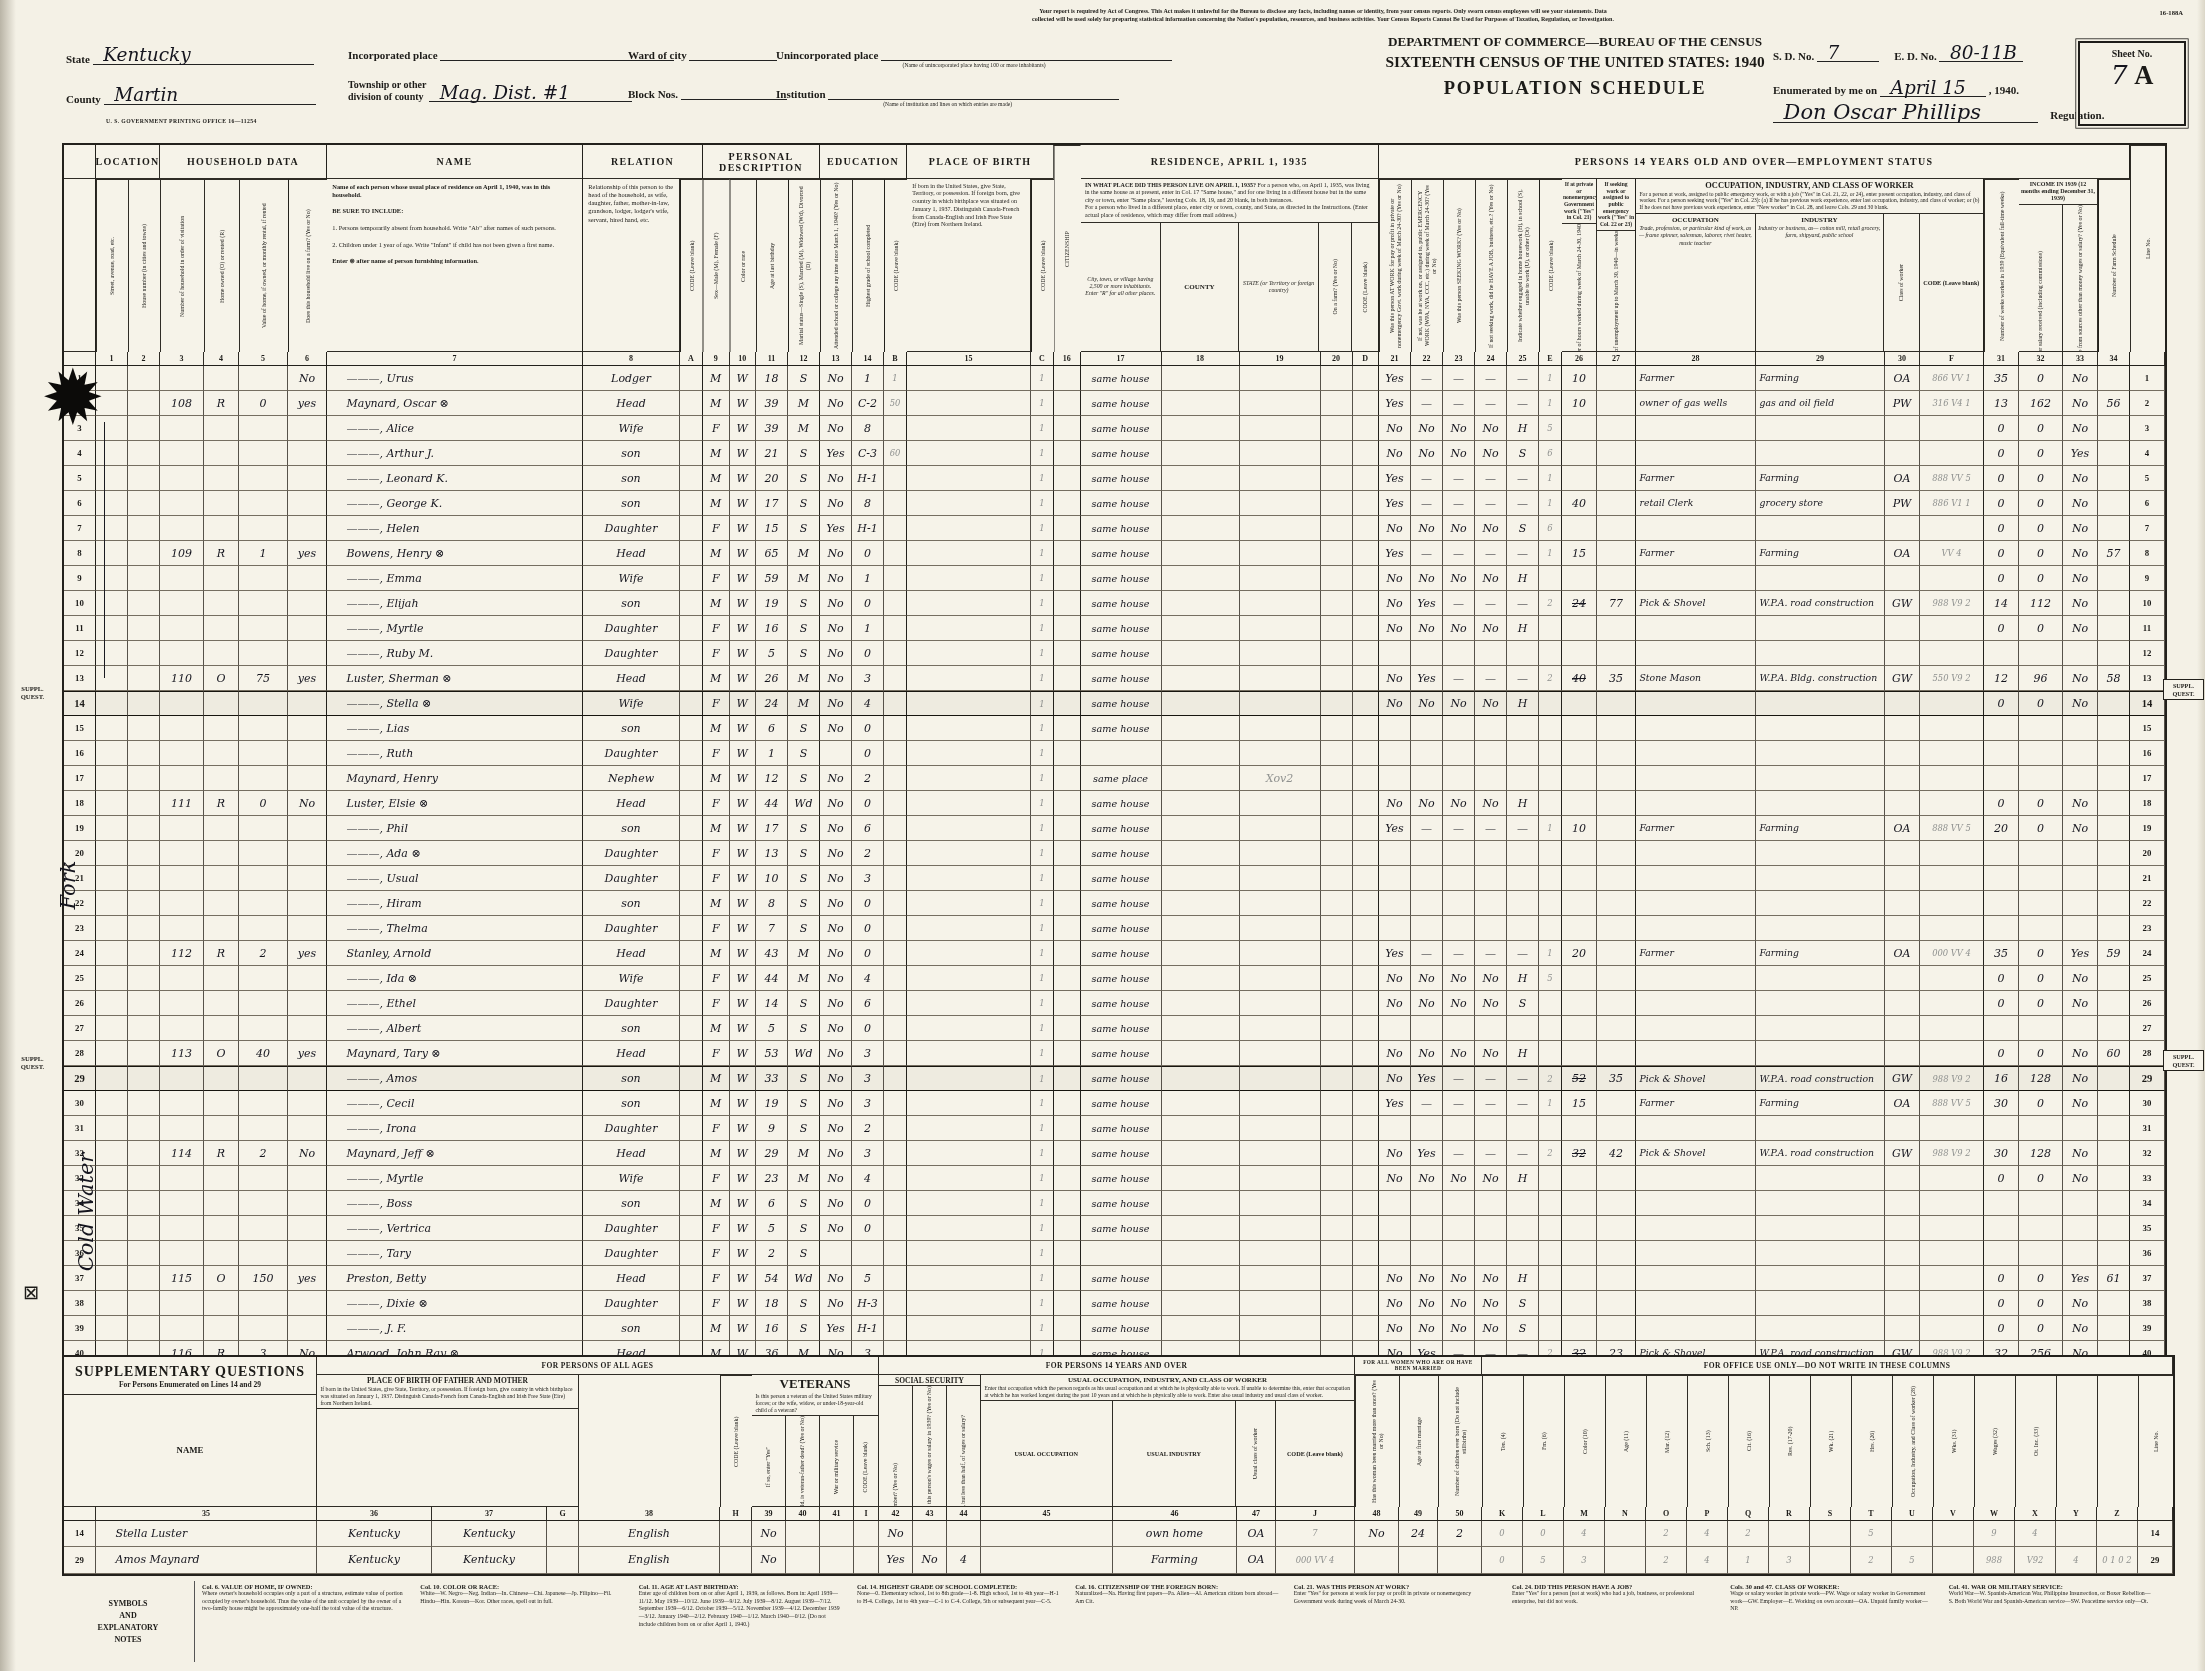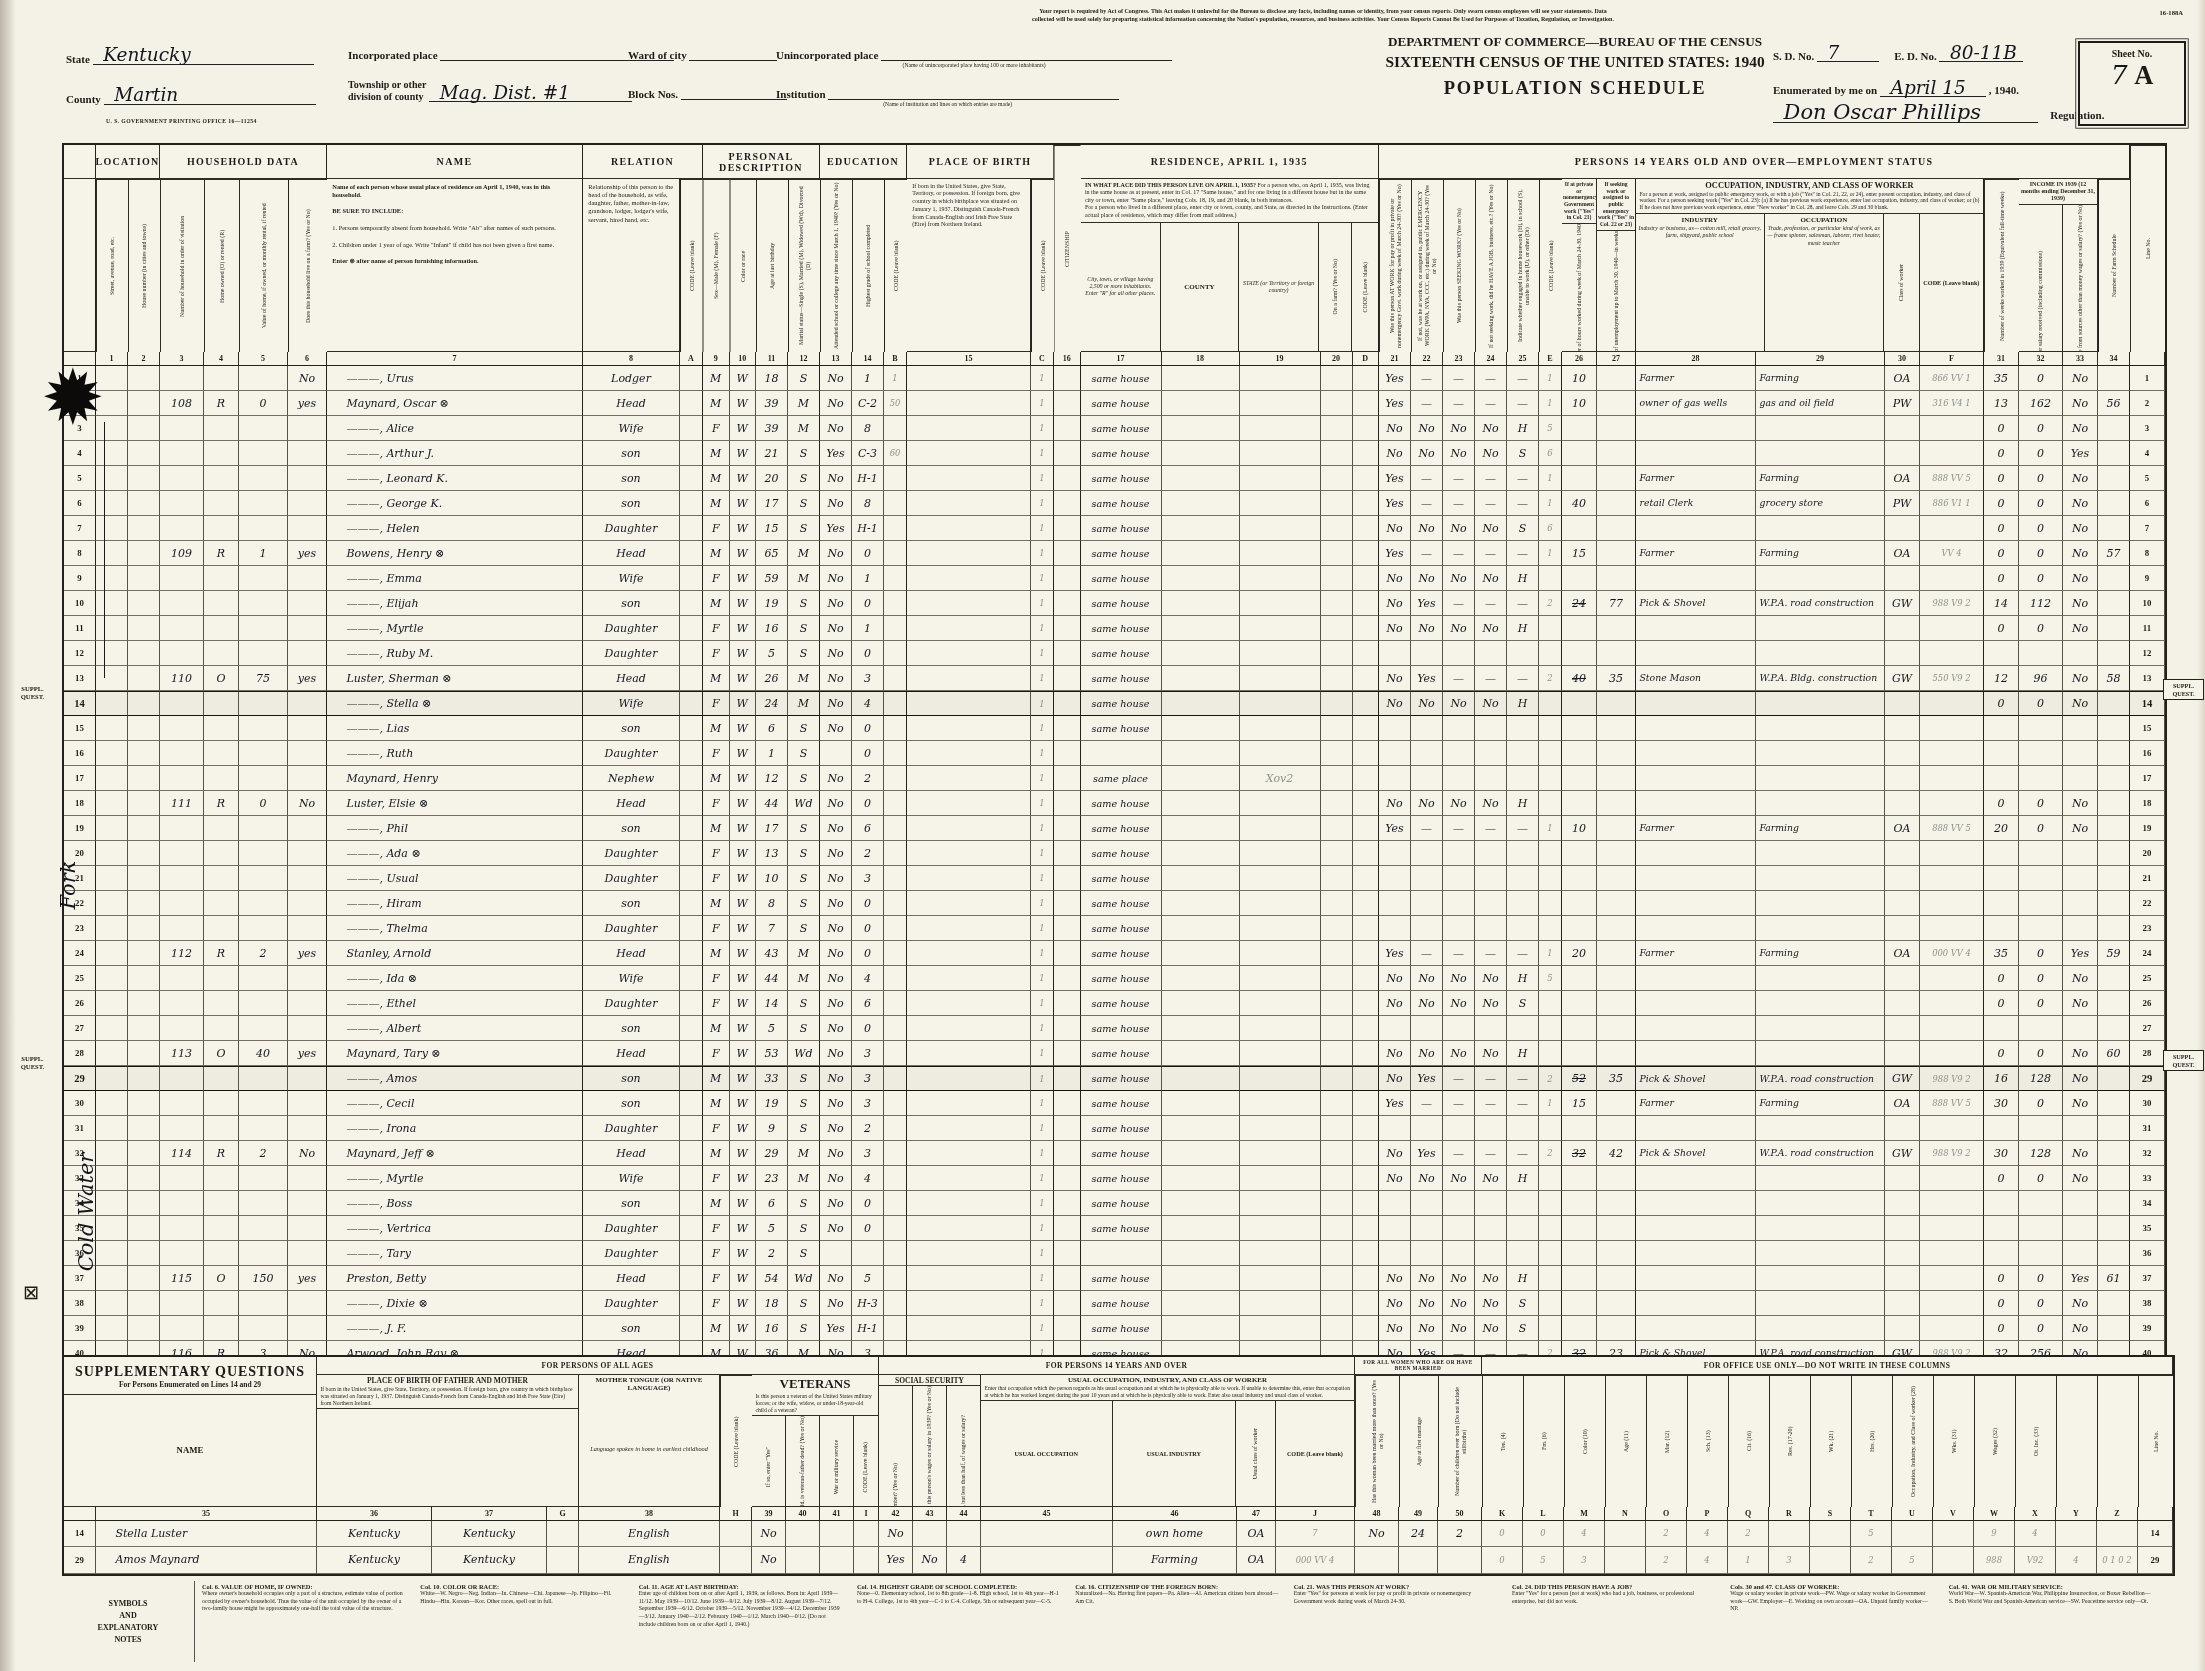--- a/index.html
+++ b/index.html
@@ -268,27 +268,27 @@
     <div class="cell hc colgroup gb" style="grid-area: 2 / 33 / 3 / 34;">
       <div class="mini-note">If seeking work or assigned to public emergency work ("Yes" in Col. 22 or 23)</div>
       <div style="flex:1;display:flex;align-items:center;justify-content:center;">
         <span class="vt2">Duration of unemployment up to March 30, 1940—in weeks</span>
       </div>
     </div>
     <div class="cell hc colgroup gb" style="grid-area: 2 / 34 / 3 / 38;">
       <div class="occ-title">OCCUPATION, INDUSTRY, AND CLASS OF WORKER</div>
       <div class="occ-note">For a person at work, assigned to public emergency work, or with a job ("Yes" in Col. 21, 22, or 24), enter present occupation, industry, and class of worker. For a person seeking work ("Yes" in Col. 23): (a) If he has previous work experience, enter last occupation, industry, and class of worker; or (b) If he does not have previous work experience, enter "New worker" in Col. 28, and leave Cols. 29 and 30 blank.</div>
       <div class="subrow">
+        <div style="width:120px;flex-direction:column;justify-content:flex-start;">
+          <span class="sub-head" style="margin-top:2.6px;">OCCUPATION</span>
+          <div class="sub-body">Trade, profession, or particular kind of work, as— frame spinner, salesman, laborer, rivet heater, music teacher</div>
+        </div>
         <div style="width:129px;flex-direction:column;justify-content:flex-start;">
           <span class="sub-head" style="margin-top:2.6px;">INDUSTRY</span>
           <div class="sub-body">Industry or business, as— cotton mill, retail grocery, farm, shipyard, public school</div>
-        </div>
-        <div style="width:120px;flex-direction:column;justify-content:flex-start;">
-          <span class="sub-head" style="margin-top:2.6px;">OCCUPATION</span>
-          <div class="sub-body">Trade, profession, or particular kind of work, as— frame spinner, salesman, laborer, rivet heater, music teacher</div>
         </div>
         <div style="width:35px;">
           <span class="vt2">Class of worker</span>
         </div>
         <div style="width:64px;">
           <span style="font-size:6.2px;font-weight:bold;text-align:center;">CODE (Leave blank)</span>
         </div>
       </div>
     </div>
     <div class="cell hc colgroup" style="grid-area: 2 / 39 / 3 / 41;">
@@ -2049,26 +2049,20 @@
     <div class="cell hc band" style="grid-area: 1 / 3 / 2 / 12;">FOR PERSONS OF ALL AGES</div>
     <div class="cell hc band" style="grid-area: 1 / 12 / 2 / 19;">FOR PERSONS 14 YEARS AND OVER</div>
     <div class="cell hc band" style="grid-area: 1 / 19 / 2 / 22;">
       <span style="font-size:5.3px;font-weight:bold;text-align:center;line-height:1.2;">FOR ALL WOMEN WHO ARE OR HAVE BEEN MARRIED</span>
     </div>
     <div class="cell hc band" style="grid-area: 1 / 22 / 2 / 39;">FOR OFFICE USE ONLY—DO NOT WRITE IN THESE COLUMNS</div>
     <div class="cell hc colgroup" style="grid-area: 2 / 3 / 3 / 6;">
       <div class="occ-title" style="font-size:7.5px;">PLACE OF BIRTH OF FATHER AND MOTHER</div>
       <div class="occ-note">If born in the United States, give State, Territory, or possession. If foreign born, give country in which birthplace was situated on January 1, 1937. Distinguish Canada-French from Canada-English and Irish Free State (Eire) from Northern Ireland.</div>
     </div>
-    <div class="cell hc colgroup" style="grid-area: 2 / 6 / 3 / 7;">
-      <div class="occ-title" style="font-size:7px;">MOTHER TONGUE (OR NATIVE LANGUAGE)</div>
-      <div style="flex:1;display:flex;align-items:center;justify-content:center;">
-        <div class="sub-body" style="font-size:6.2px;">Language spoken in home in earliest childhood</div>
-      </div>
-    </div>
     <div class="cell hc vt" style="grid-area: 2 / 7 / 3 / 8;">CODE (Leave blank)</div>
     <div class="cell hc colgroup" style="grid-area: 2 / 8 / 3 / 12;">
       <div class="occ-title" style="font-size:13px;">VETERANS</div>
       <div class="occ-note">Is this person a veteran of the United States military forces; or the wife, widow, or under-18-year-old child of a veteran?</div>
       <div class="subrow">
         <div style="width:34px;">
           <span class="vt2">If so, enter "Yes"</span>
         </div>
         <div style="width:34px;">
           <span class="vt2">If child, is veteran-father dead? (Yes or No)</span>

